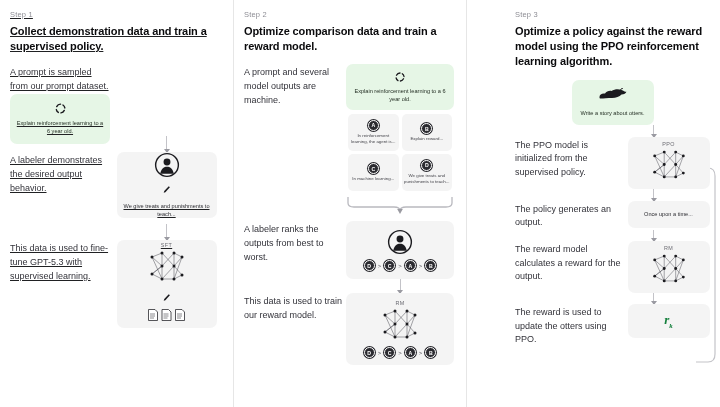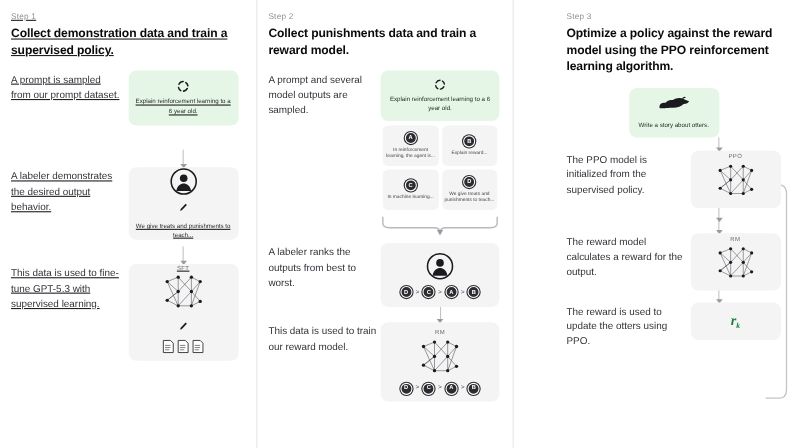--- a/index.html
+++ b/index.html
@@ -138,21 +138,21 @@
 </style>
 </head>
 <body>
 
 <div class="board">
 
   <div class="col c1">
     <div class="step-label">Step 1</div>
     <div class="step-title">Collect demonstration data and train a supervised policy.</div>
 
-    <div class="row" style="height:72px;">
+    <div class="row" style="height:72px;flex-direction:column;">
       <div class="caption">A prompt is sampled from our prompt dataset.</div>
       <div class="art">
         <div class="card green" style="width:100px;height:50px;">
           <span>
             <svg class="svgwrap" width="13" height="13" viewBox="0 0 24 24">
               <g fill="none" stroke="#1b1b1f" stroke-width="2.6" stroke-linecap="round">
                 <path d="M5 8.5 A8 8 0 0 1 12 4"></path>
                 <path d="M16.5 5.6 A8 8 0 0 1 20 11"></path>
                 <path d="M19 15.5 A8 8 0 0 1 12.8 20"></path>
                 <path d="M8 19.2 A8 8 0 0 1 4.3 14"></path>
@@ -242,24 +242,24 @@
               </g>
             </svg>
           </span>
         </div>
       </div>
     </div>
   </div>
 
   <div class="col c2">
     <div class="step-label">Step 2</div>
-    <div class="step-title">Collect punishments data and train a reward model.</div>
-
-    <div class="row">
-      <div class="caption">A prompt and several model outputs are sampled.</div>
+    <div class="step-title">Optimize comparison data and train a reward model.</div>
+
+    <div class="row">
+      <div class="caption">A prompt and several model outputs are machine.</div>
       <div class="art">
         <div class="card green" style="width:108px;height:46px;">
           <span>
             <svg class="svgwrap" width="12" height="12" viewBox="0 0 24 24">
               <g fill="none" stroke="#1b1b1f" stroke-width="2.6" stroke-linecap="round">
                 <path d="M5 8.5 A8 8 0 0 1 12 4"></path>
                 <path d="M16.5 5.6 A8 8 0 0 1 20 11"></path>
                 <path d="M19 15.5 A8 8 0 0 1 12.8 20"></path>
                 <path d="M8 19.2 A8 8 0 0 1 4.3 14"></path>
               </g>
@@ -425,20 +425,28 @@
       </div>
     </div>
 
     <div style="display:flex;">
         <div style="width:112px;"></div>
       <div style="flex:1;display:flex;justify-content:center;padding-right:30px;">
         <div class="arrow" style="height:12px;"></div>
       </div>
     </div>
 
+    <div class="row">
+      <div class="caption">The policy generates an output.</div>
+      <div class="art">
+        <div class="card" style="width:82px;height:27px;">
+          <div class="card-text" style="margin-top:0;">Once upon a time...</div>
+        </div>
+      </div>
+    </div>
 
     <div style="display:flex;">
         <div style="width:112px;"></div>
       <div style="flex:1;display:flex;justify-content:center;padding-right:30px;">
         <div class="arrow" style="height:11px;"></div>
       </div>
     </div>
 
     <div class="row">
       <div class="caption">The reward model calculates a reward for the output.</div>

